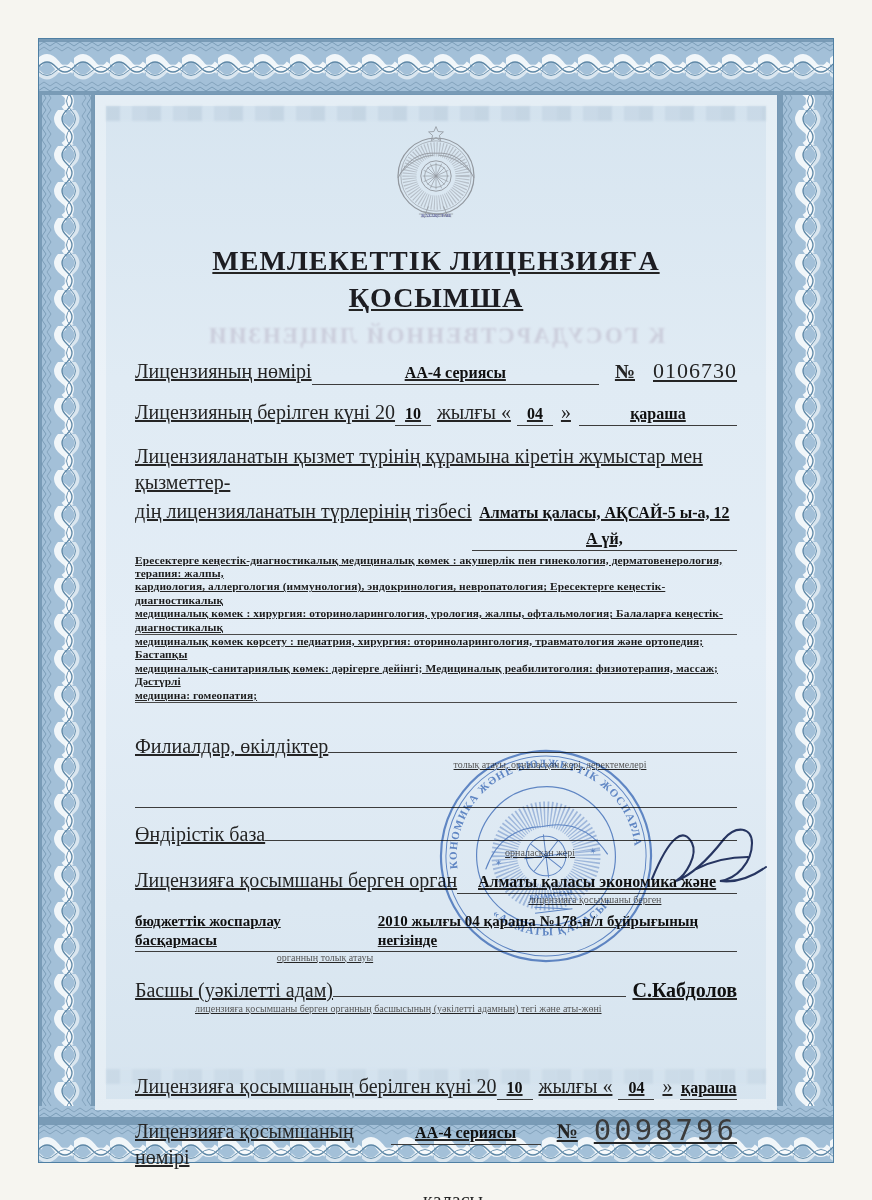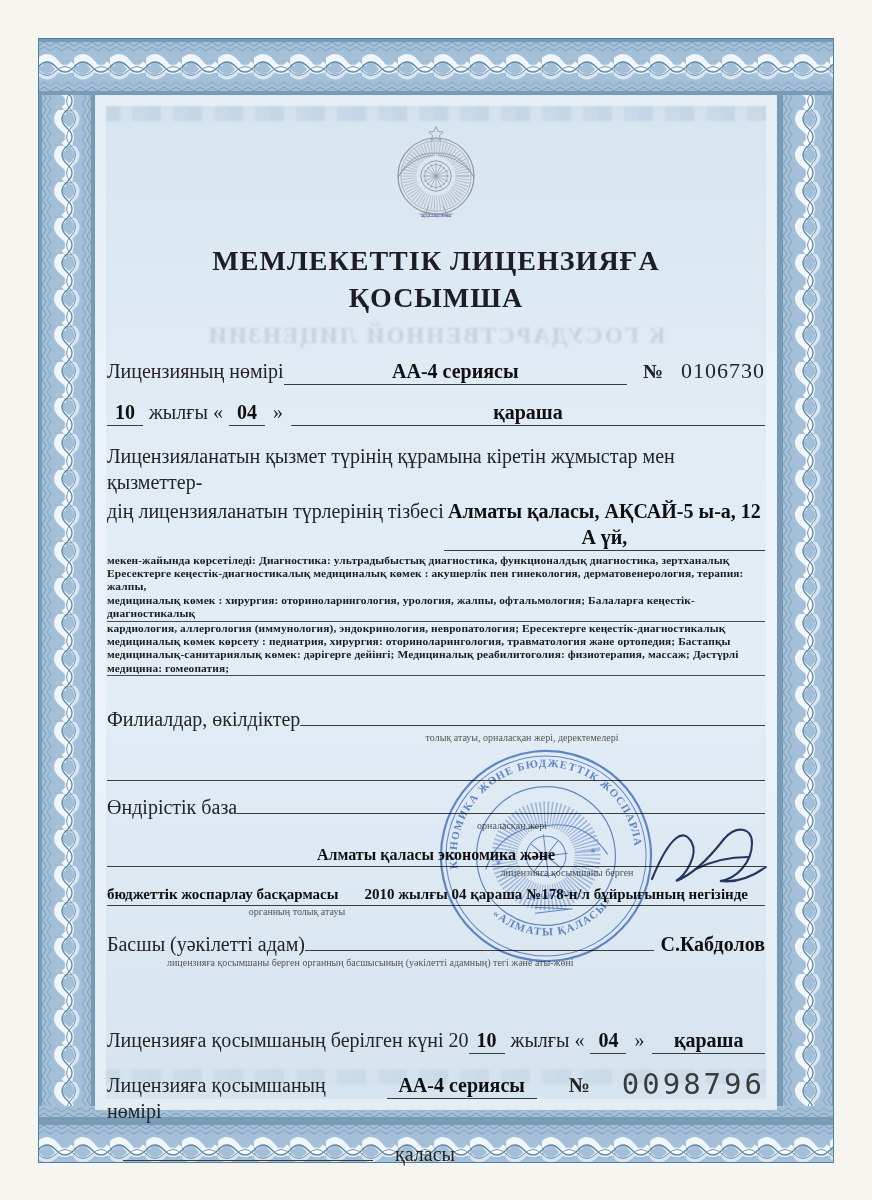--- a/index.html
+++ b/index.html
@@ -9,37 +9,37 @@
     font-family:"Liberation Serif","DejaVu Serif",serif;
     color:#242424;
   }
   .frame{position:absolute;left:38px;top:38px;width:796px;height:1125px;}
   .frame svg{display:block;}
   .inner{
     position:absolute;left:95px;top:95px;width:682px;height:1015px;
     background:linear-gradient(180deg,#d7e5f0 0%,#e0ebf4 28%,#e3edf6 55%,#dce8f2 80%,#d6e4ef 100%);
     box-shadow:inset 0 0 0 11px rgba(255,255,255,0.35);
   }
-  .content{position:relative;height:100%;padding:0 12px;z-index:2;}
+  .content{position:relative;height:100%;padding:0 40px;z-index:2;text-decoration:underline;}
   .ghost-band{position:absolute;left:11px;right:11px;height:15px;z-index:1;opacity:.5;
     background:repeating-linear-gradient(90deg,rgba(110,140,170,.35) 0 14px,rgba(170,195,215,.15) 14px 26px,rgba(120,150,180,.3) 26px 41px);
     filter:blur(1px);}
   .ghost-band.top{top:11px;}
   .ghost-band.bottom{bottom:26px;opacity:.35;}
   .emblem-wrap{margin:0 auto;padding-top:24px;width:120px;text-align:center;}
   .doc-title{margin-top:6px;text-align:center;font-weight:bold;font-size:28px;line-height:1.32;letter-spacing:1px;color:#1d1d22;position:relative;z-index:2;}
   .ghost-title{
     position:absolute;left:0;right:0;top:228px;text-align:center;z-index:1;
     transform:scaleX(-1);font-weight:bold;font-size:23px;letter-spacing:2px;
     color:#9a86a0;opacity:.28;filter:blur(1.2px);
   }
   .form-line{display:flex;align-items:baseline;font-size:20px;line-height:1.3;position:relative;z-index:2;}
   .fill{flex:1;border-bottom:1px solid #3c3c3c;text-align:center;min-height:22px;}
   .fill.short{flex:0 0 36px;}
-  .val{font-weight:bold;font-size:20px;color:#101010;text-align:center;}
+  .val{font-weight:bold;font-size:16px;color:#101010;text-align:center;}
   .val-lg{font-weight:bold;font-size:16px;color:#101010;}
   .num-plain{font-size:22px;letter-spacing:1px;padding-left:12px;}
   .nosign{font-weight:bold;padding:0 6px 0 16px;}
   .caption{font-size:10px;color:#555;line-height:1.2;position:relative;z-index:2;}
   .para{margin-top:3px;position:relative;z-index:2;}
   .para-line{font-size:11.4px;font-weight:600;line-height:13.4px;color:#1c1c1c;letter-spacing:.1px;}
   .para-line.ruled{border-bottom:1px solid #4a4a4a;}
   .big-number{font-family:"DejaVu Sans Mono",monospace;font-size:29px;letter-spacing:3px;color:#3b3b3b;padding-left:10px;position:relative;top:2px;}
   .stamp{position:absolute;left:342px;top:652px;width:218px;height:218px;z-index:3;mix-blend-mode:multiply;opacity:.82;transform:rotate(-7deg);pointer-events:none;}
   .signature{position:absolute;left:545px;top:722px;width:140px;height:80px;z-index:4;mix-blend-mode:multiply;pointer-events:none;}
@@ -118,59 +118,60 @@
     </div>
 
     <div class="form-line" style="margin-top:40px;">
       <span>Лицензияның  нөмірі</span>
       <span class="fill"><span class="val">АА-4 сериясы</span></span>
       <span class="nosign">№</span>
       <span class="num-plain">0106730</span>
     </div>
 
     <div class="form-line" style="margin-top:13px;">
+      <span>Лицензияның берілген күні 20</span>
       <span class="fill short"><span class="val">10</span></span>
       <span style="padding:0 6px;">жылғы «</span>
       <span class="fill short"><span class="val">04</span></span>
       <span style="padding:0 8px;">»</span>
       <span class="fill"><span class="val">қараша</span></span>
     </div>
 
     <div class="form-line" style="margin-top:17px;">
       <span>Лицензияланатын қызмет түрінің құрамына кіретін жұмыстар мен қызметтер-</span>
     </div>
     <div class="form-line" style="margin-top:3px;">
       <span>дің лицензияланатын түрлерінің тізбесі</span>
       <span class="fill"><span class="val">Алматы қаласы, АҚСАЙ-5 ы-а, 12 А үй,</span></span>
     </div>
 
     <div class="para">
-      <div class="para-line">мекен-жайында көрсетіледі: Диагностика: ультрадыбыстық диагностика, функционалдық диагностика, зертханалық</div>
       <div class="para-line">Ересектерге кеңестік-диагностикалық медициналық көмек : акушерлік пен гинекология, дерматовенерология, терапия: жалпы,</div>
+      <div class="para-line">кардиология, аллергология (иммунология), эндокринология, невропатология; Ересектерге кеңестік-диагностикалық</div>
       <div class="para-line ruled">медициналық көмек : хирургия: оториноларингология, урология, жалпы, офтальмология; Балаларға кеңестік-диагностикалық</div>
-      <div class="para-line">кардиология, аллергология (иммунология), эндокринология, невропатология; Ересектерге кеңестік-диагностикалық</div>
       <div class="para-line">медициналық көмек көрсету : педиатрия, хирургия: оториноларингология, травматология және ортопедия; Бастапқы</div>
       <div class="para-line">медициналық-санитариялық көмек: дәрігерге дейінгі; Медициналық реабилитоголия: физиотерапия, массаж; Дәстүрлі</div>
       <div class="para-line ruled">медицина: гомеопатия;</div>
     </div>
 
     <div class="form-line" style="margin-top:27px;">
       <span>Филиалдар, өкілдіктер</span>
       <span class="fill"></span>
     </div>
     <div class="caption" style="margin-left:250px;width:330px;text-align:center;">толық атауы, орналасқан жері, деректемелері</div>
     <div class="blank-underline" style="margin-top:16px;"></div>
 
     <div class="form-line" style="margin-top:10px;">
       <span>Өндірістік база</span>
       <span class="fill"></span>
     </div>
     <div class="caption" style="margin-left:180px;width:260px;text-align:right;">орналасқан жері</div>
 
     <div class="form-line" style="margin-top:8px;">
+      <span>Лицензияға қосымшаны берген орган</span>
       <span class="fill"><span class="val-lg">Алматы қаласы экономика және</span></span>
     </div>
     <div class="caption" style="margin-left:340px;width:240px;text-align:center;">лицензияға қосымшаны берген</div>
 
     <div class="form-line" style="margin-top:6px;border-bottom:1px solid #3c3c3c;justify-content:flex-start;gap:26px;">
       <span class="val-lg" style="font-size:15px;">бюджеттік жоспарлау басқармасы</span>
       <span class="val-lg" style="font-size:15px;">2010 жылғы 04 қараша №178-н/л бұйрығының негізінде</span>
     </div>
     <div class="caption" style="margin-left:70px;width:240px;text-align:center;">органның толық атауы</div>
 
@@ -183,21 +184,21 @@
 
     <div class="form-line" style="margin-top:58px;">
       <span>Лицензияға қосымшаның берілген күні 20</span>
       <span class="fill short"><span class="val">10</span></span>
       <span style="padding:0 6px;">жылғы «</span>
       <span class="fill short"><span class="val">04</span></span>
       <span style="padding:0 8px;">»</span>
       <span class="fill"><span class="val">қараша</span></span>
     </div>
 
-    <div class="form-line" style="margin-top:10px;align-items:baseline;gap:16px;">
+    <div class="form-line" style="margin-top:10px;align-items:baseline;">
       <span>Лицензияға қосымшаның нөмірі</span>
       <span class="fill" style="flex:0 0 150px;"><span class="val">АА-4 сериясы</span></span>
       <span class="nosign" style="font-size:21px;">№</span>
       <span class="big-number">0098796</span>
     </div>
 
     <div class="form-line" style="margin-top:14px;">
       <span class="fill" style="flex:0 0 250px;margin-left:16px;"></span>
       <span style="padding-left:22px;">қаласы</span>
     </div>

